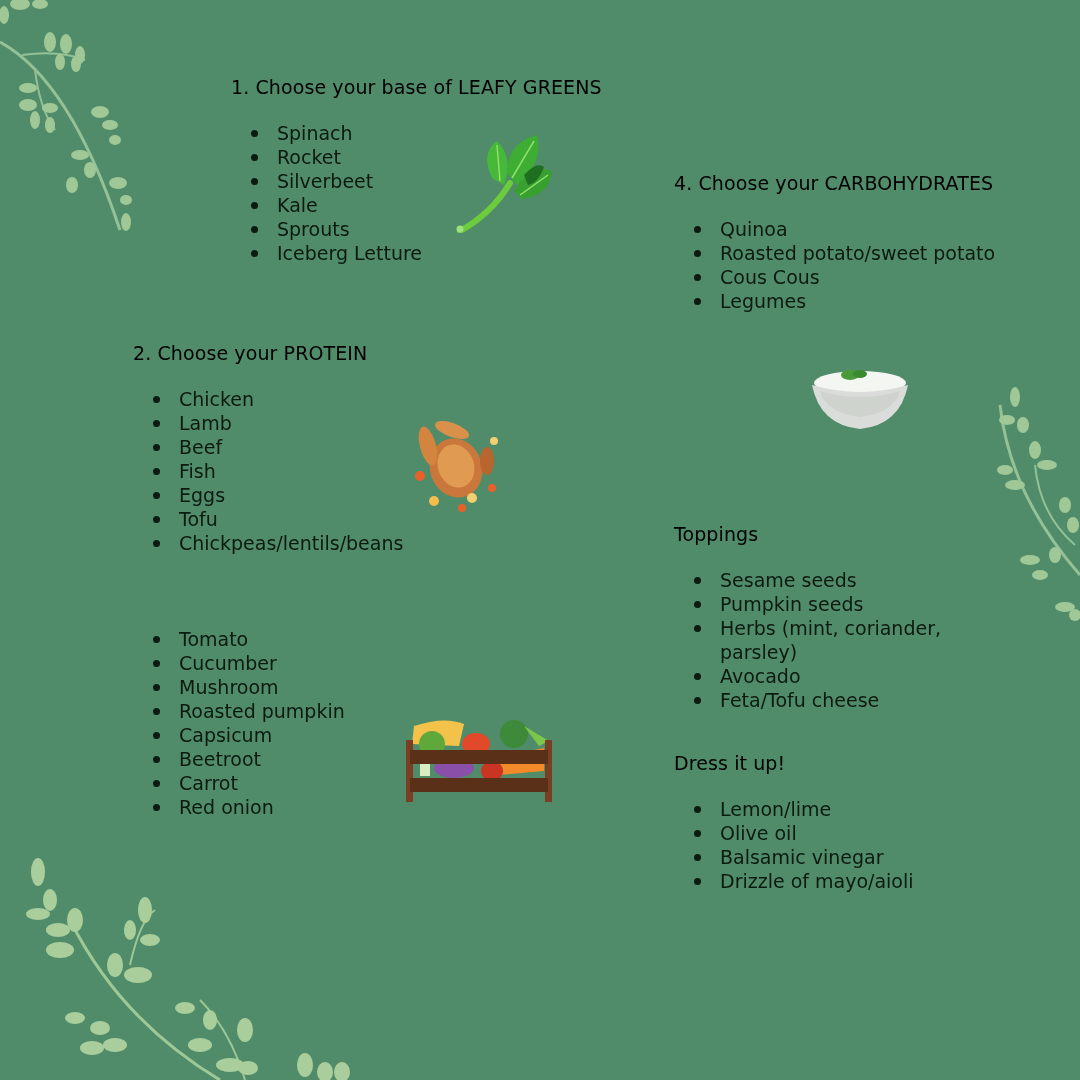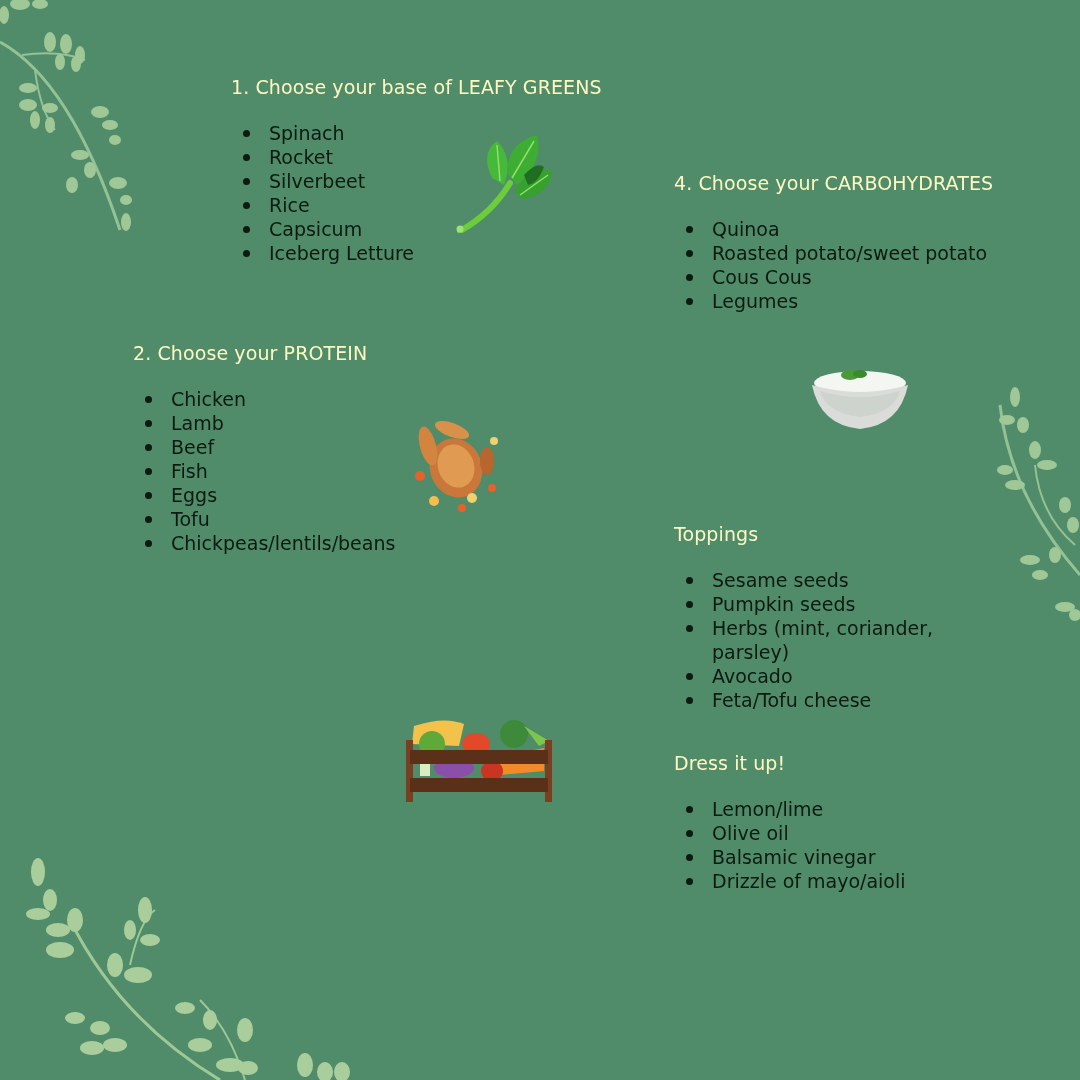--- a/index.html
+++ b/index.html
@@ -1,20 +1,20 @@
 <!DOCTYPE html>
 <html><head>
 <meta charset="utf-8">
 <style>
   html, body { margin:0; padding:0; }
   body { width:1080px; height:1080px; background:#508c6a; position:relative; overflow:hidden;
          font-family:"DejaVu Sans", "Liberation Sans", sans-serif; }
   .section { position:absolute; }
-  .heading { color:#fef9c3; font-size:19px; margin:0 0 23px 0; white-space:nowrap; letter-spacing:0.1px;}
-  ul { margin:4px; padding:0 0 0 34px; list-style:none; }
+  .heading { color:#000000; font-size:19px; margin:0 0 23px 0; white-space:nowrap; letter-spacing:0.1px;}
+  ul { margin:12px; padding:0 0 0 34px; list-style:none; }
   li { color:#0c1a10; font-size:19px; line-height:24px; position:relative; }
   li::before { content:""; position:absolute; left:-26px; top:9px; width:7px; height:7px; border-radius:50%; background:#0c1a10; }
   .art { position:absolute; }
   .deco { position:absolute; }
 </style>
 </head>
 <body>
 
 <svg class="deco" style="left:0;top:0" width="160" height="240" viewBox="0 0 160 240">
   <g fill="#a9cf9c" stroke="none" opacity="0.9">
@@ -98,22 +98,22 @@
       <ellipse cx="322" cy="222" rx="8" ry="10"></ellipse>
   </g>
 </svg>
 
 <div class="section" style="left:231px;top:76px">
   <div class="heading">1. Choose your base of LEAFY GREENS</div>
   <ul>
     <li>Spinach</li>
     <li>Rocket</li>
     <li>Silverbeet</li>
-    <li>Rice</li>
-    <li>Capsicum</li>
+    <li>Kale</li>
+    <li>Sprouts</li>
     <li>Iceberg Letture</li>
   </ul>
 </div>
 <svg class="art" style="left:452px;top:133px" width="104" height="100" viewBox="0 0 104 100">
   <path d="M8 98 Q40 80 58 50" stroke="#6ccc3c" stroke-width="6" fill="none" stroke-linecap="round"></path>
   <circle cx="8" cy="96" r="3.5" fill="#9fe07a"></circle>
   <path d="M40 45 Q28 20 45 8 Q62 25 52 52 Z" fill="#46b83a"></path>
   <path d="M55 40 Q55 10 85 2 Q92 30 65 52 Z" fill="#3ead33"></path>
   <path d="M62 58 Q80 30 100 38 Q98 62 70 66 Z" fill="#38a02e"></path>
   <path d="M72 42 Q85 28 92 34 Q86 50 76 52 Z" fill="#1f6e22"></path>
@@ -140,20 +140,30 @@
   <ellipse cx="75" cy="45" rx="7" ry="14" fill="#b8652e"></ellipse>
   <circle cx="8" cy="60" r="5" fill="#e8602a"></circle>
     <circle cx="80" cy="72" r="4" fill="#e8602a"></circle>
   <circle cx="60" cy="82" r="5" fill="#f0d070"></circle>
     <circle cx="22" cy="85" r="5" fill="#f2be4e"></circle>
   <circle cx="50" cy="92" r="4" fill="#e8602a"></circle>
     <circle cx="82" cy="25" r="4" fill="#f0d070"></circle>
 </svg>
 
 <div class="section" style="left:133px;top:615px">
+  <ul>
+    <li>Tomato</li>
+    <li>Cucumber</li>
+    <li>Mushroom</li>
+    <li>Roasted pumpkin</li>
+    <li>Capsicum</li>
+    <li>Beetroot</li>
+    <li>Carrot</li>
+    <li>Red onion</li>
+  </ul>
 </div>
 <svg class="art" style="left:404px;top:716px" width="150" height="88" viewBox="0 0 150 88">
   <path d="M10 10 Q40 0 60 8 L55 30 L8 28 Z" fill="#f2c24a"></path>
   <circle cx="28" cy="28" r="13" fill="#5fa83a"></circle>
   <ellipse cx="72" cy="28" rx="14" ry="11" fill="#e2492a"></ellipse>
   <circle cx="110" cy="18" r="14" fill="#3f8a3a"></circle>
   <path d="M120 10 L145 25 L135 30 Z" fill="#7cc64a"></path>
   <path d="M100 40 L140 32 L140 55 L85 60 Z" fill="#f28a2a"></path>
   <ellipse cx="50" cy="52" rx="20" ry="10" fill="#8a4fa8"></ellipse>
   <ellipse cx="88" cy="55" rx="11" ry="10" fill="#c93522"></ellipse>

